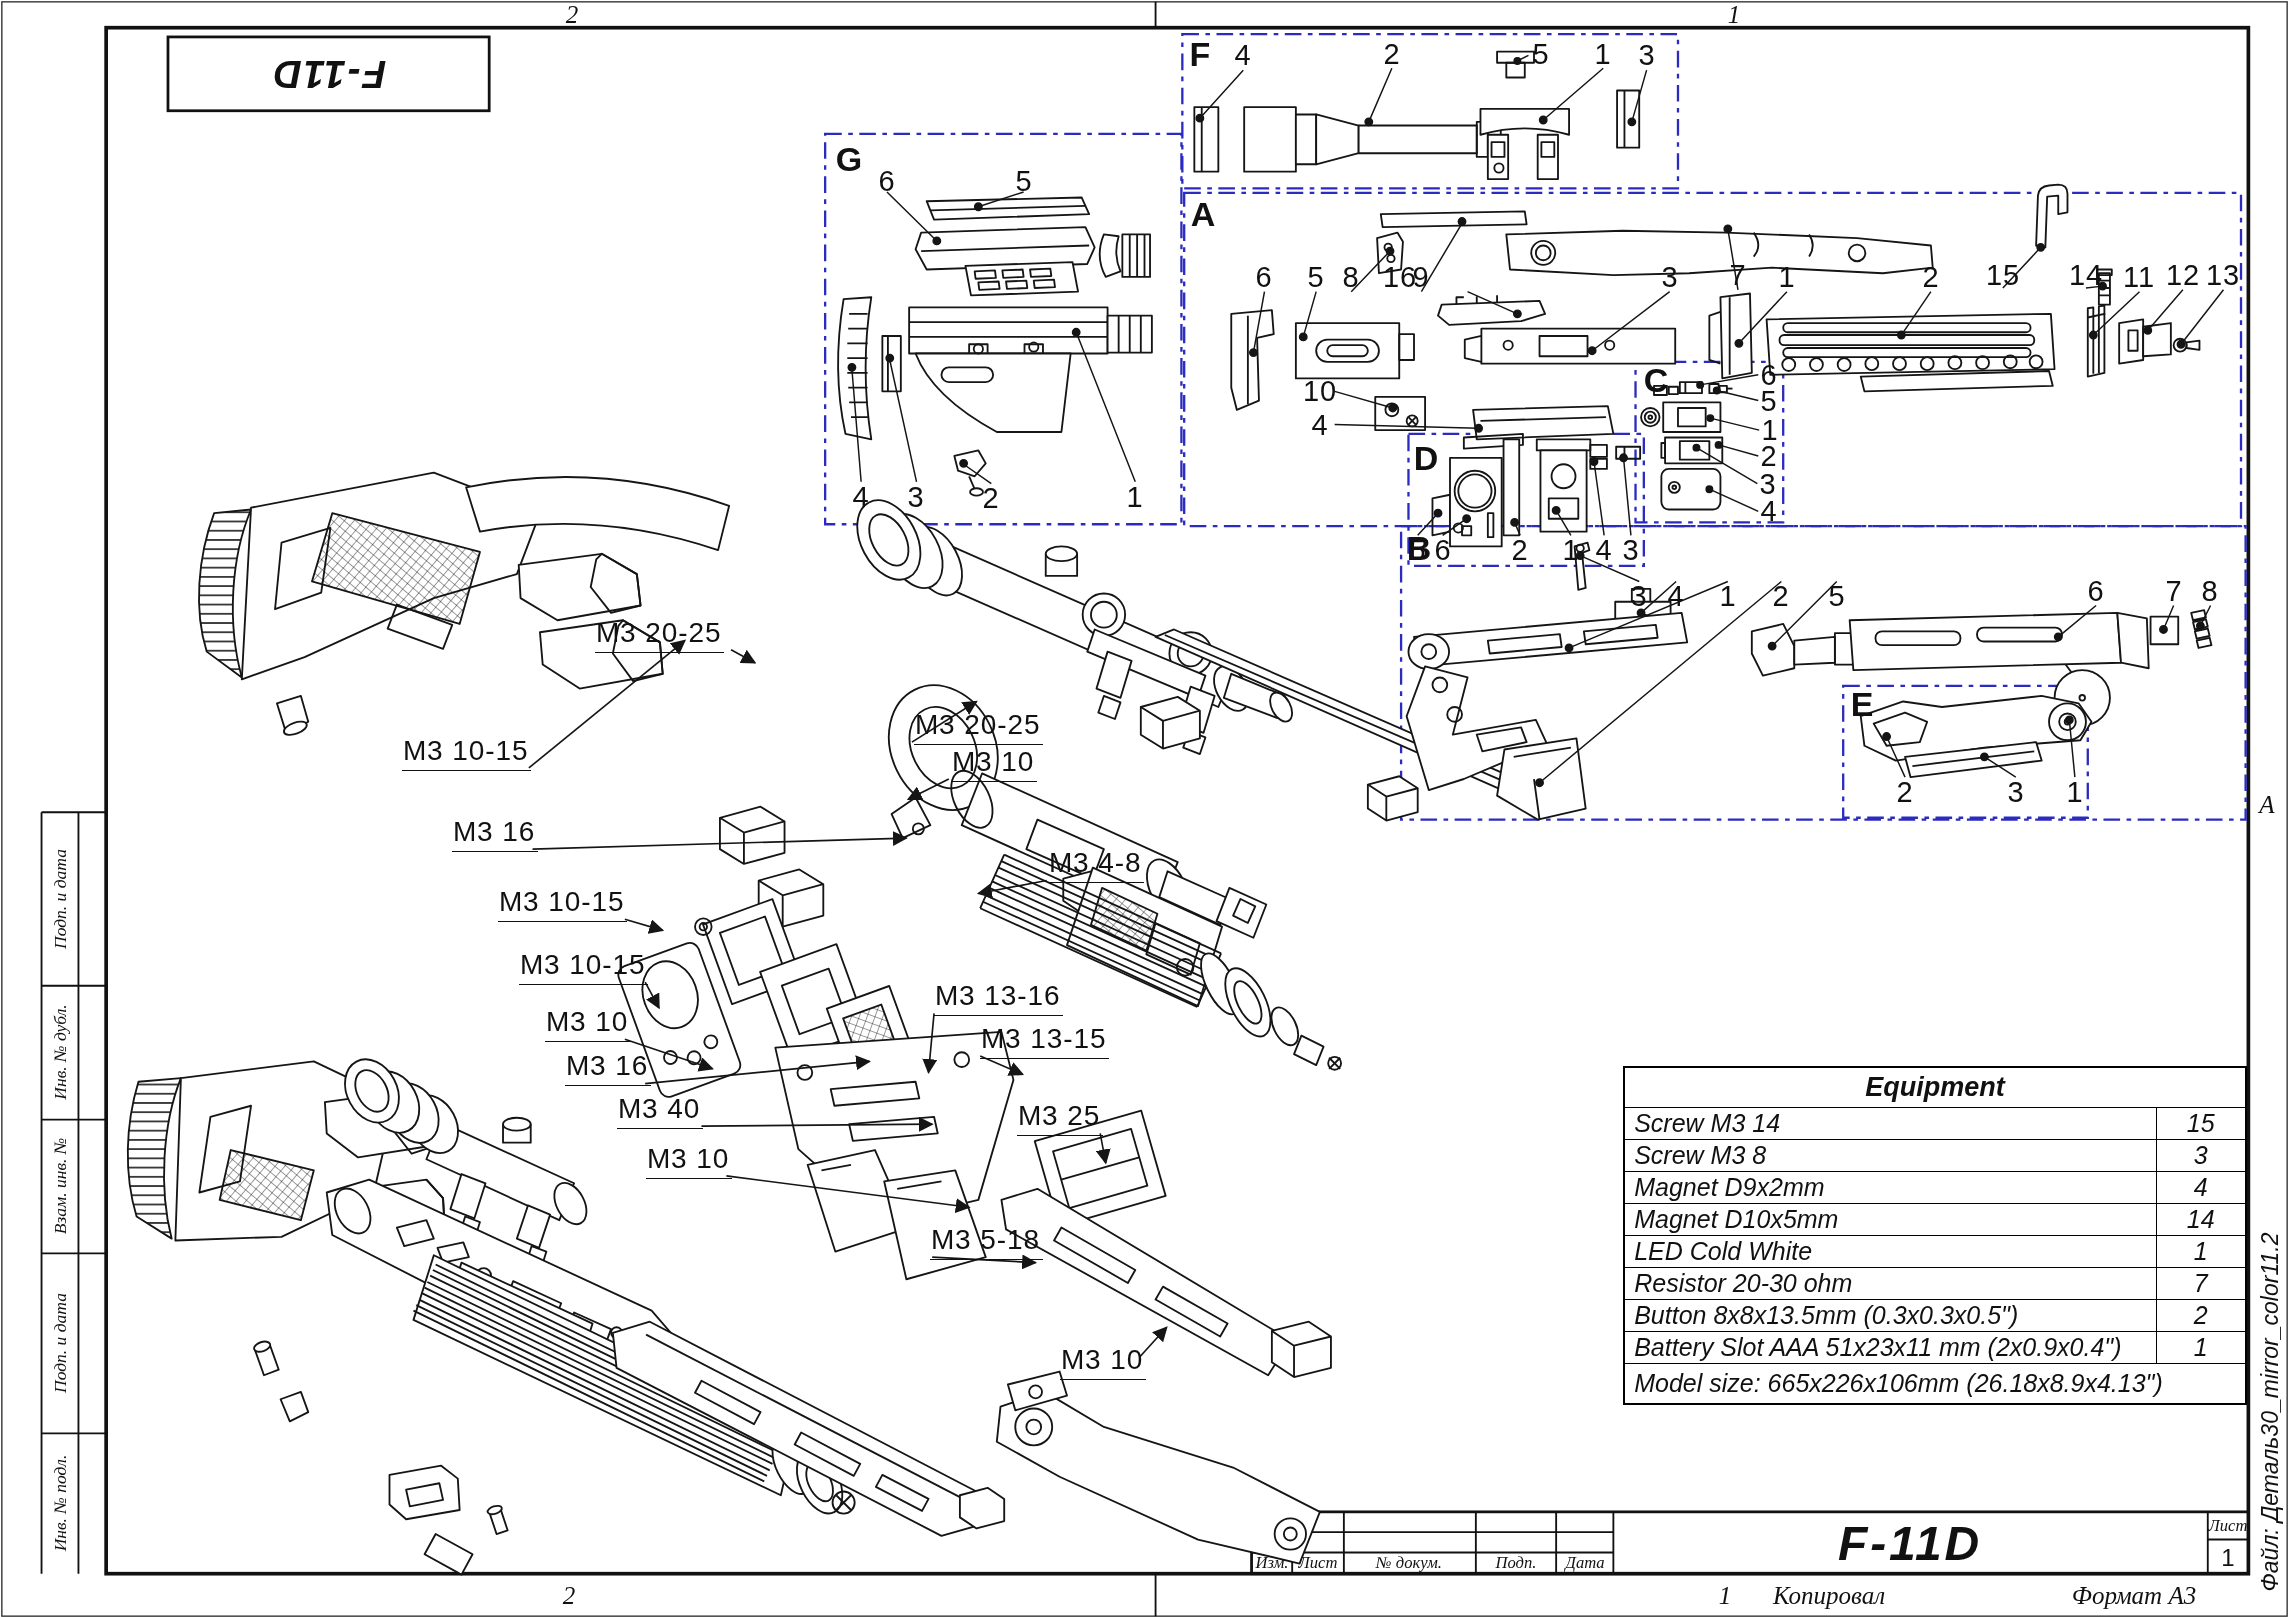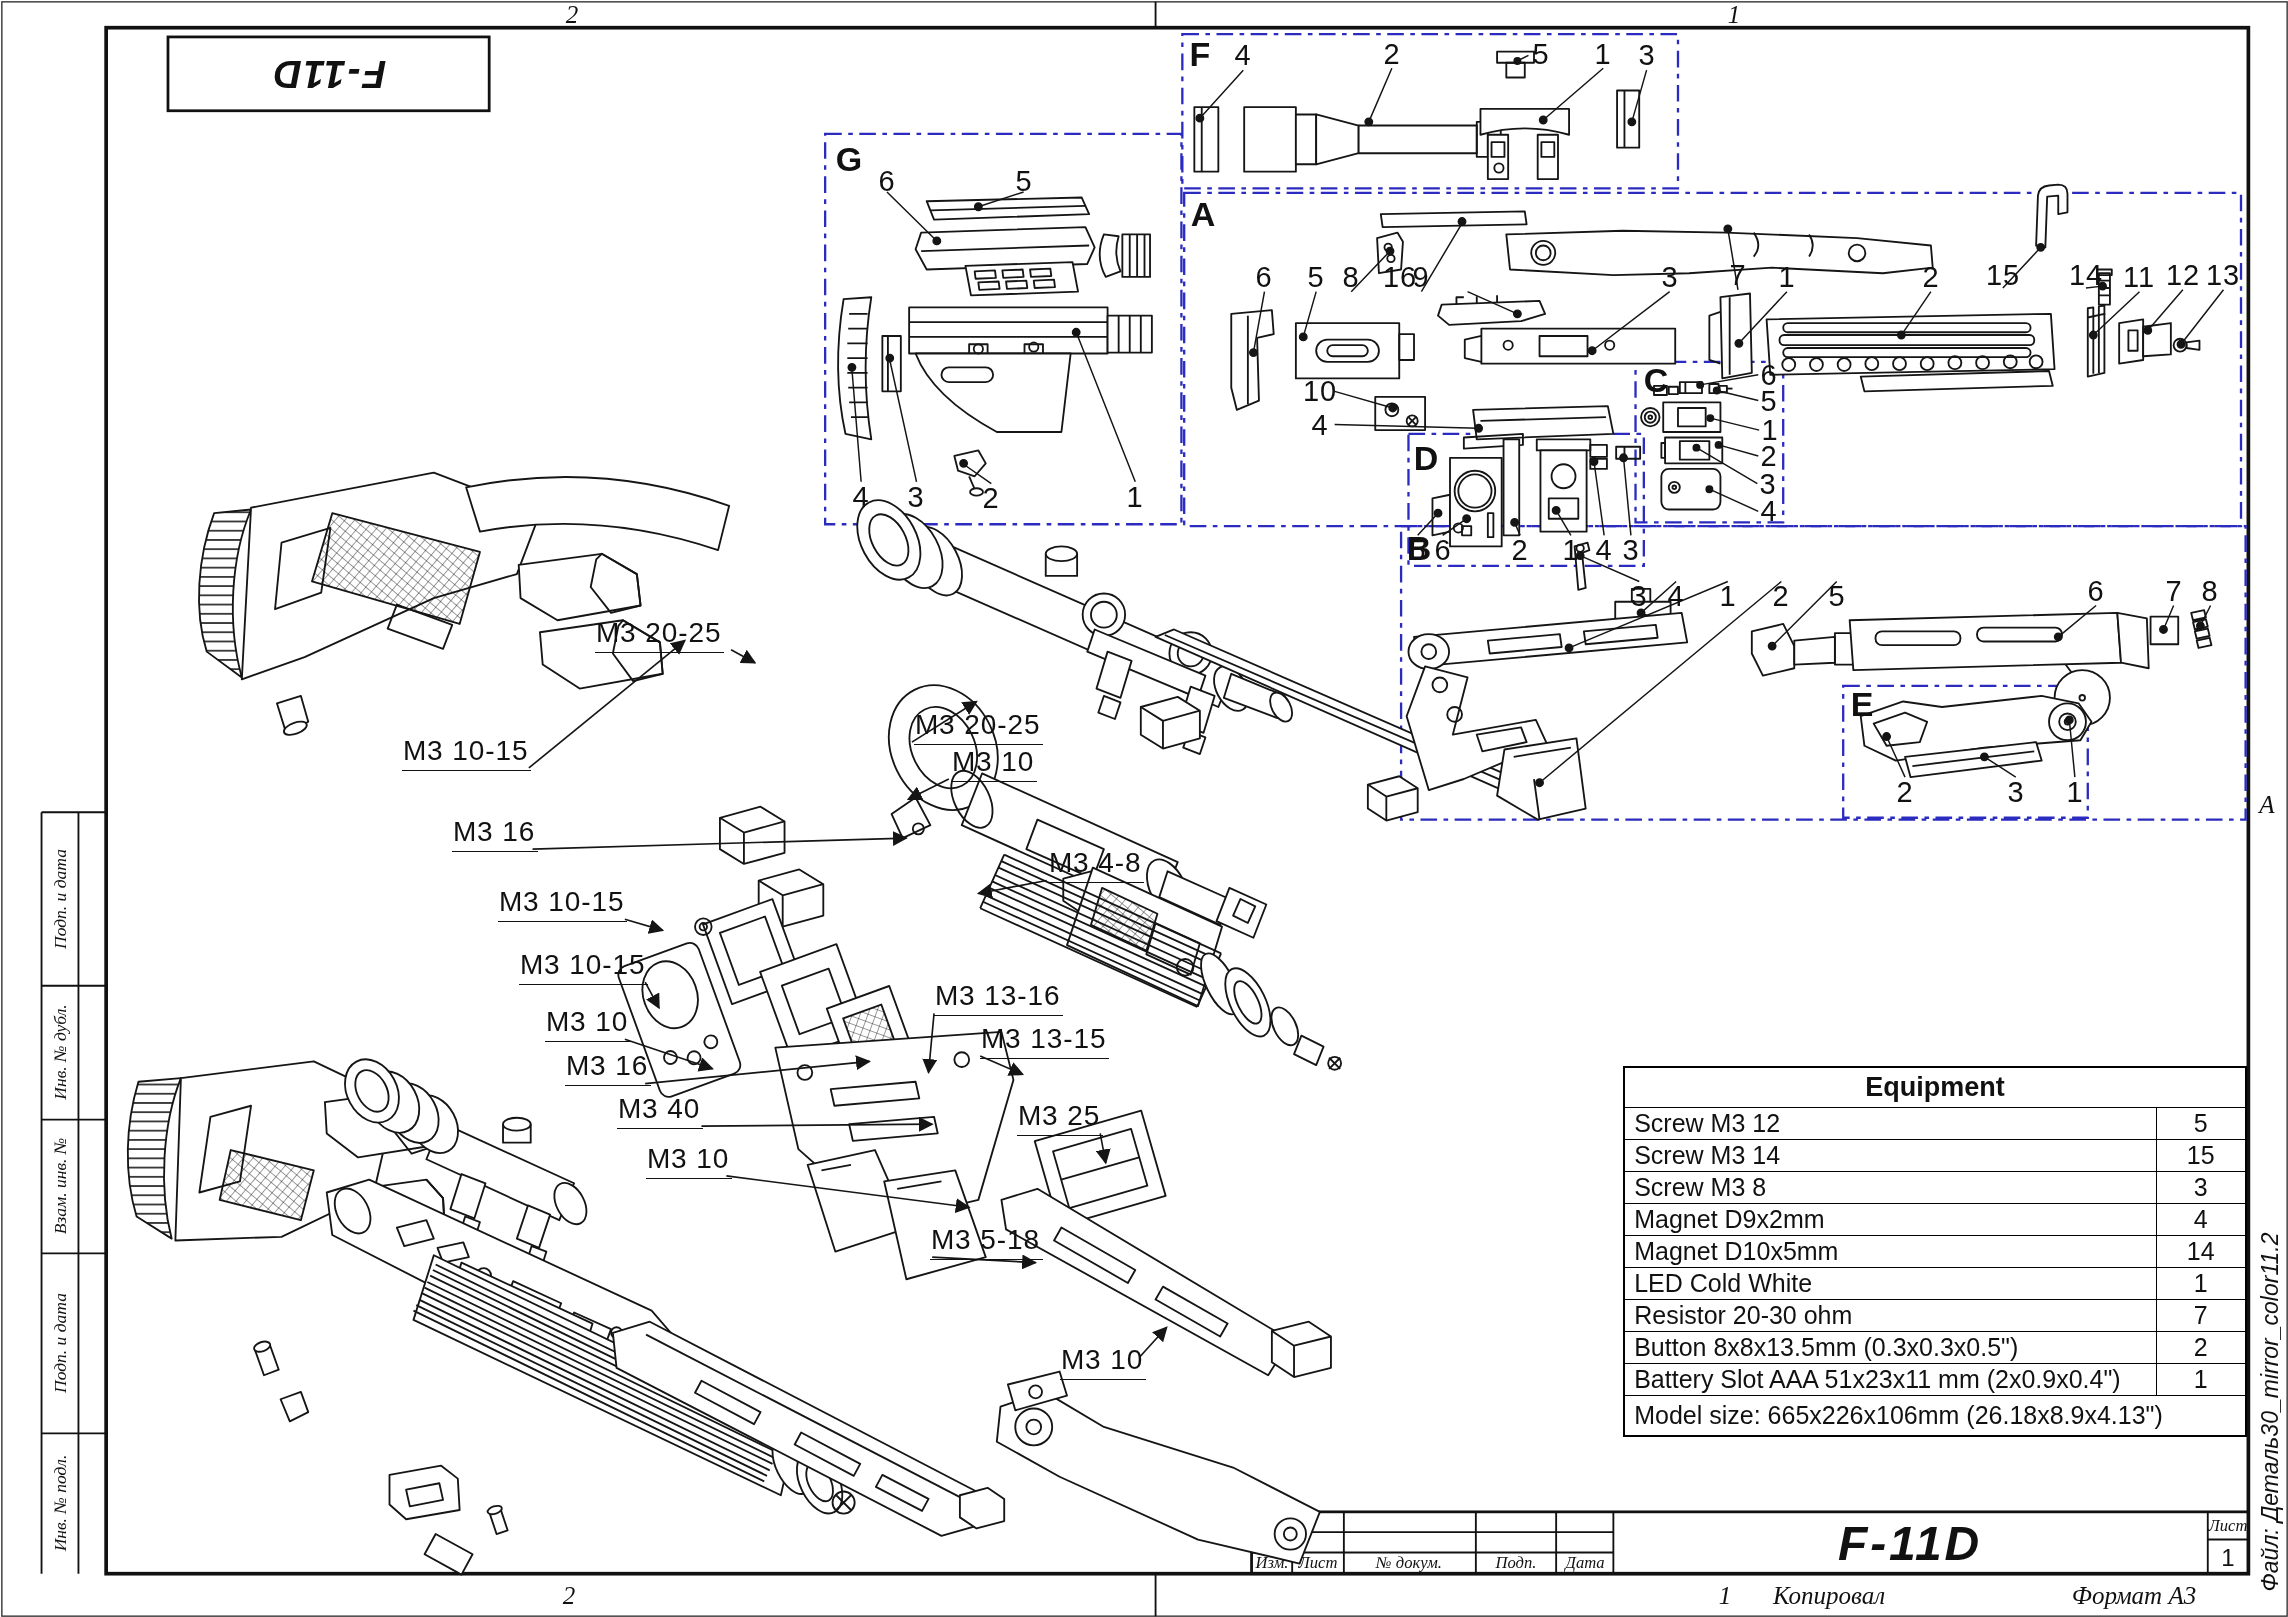--- a/index.html
+++ b/index.html
@@ -10,21 +10,21 @@
   .letter{font-size:34px;font-weight:bold;transform:translate(-50%,-50%);}
   .plabel{font-size:28px;border-bottom:1.8px solid #111;padding:0 2.8px 2.8px 0.9px;letter-spacing:0.9px;}
   .zone{font:italic 25px "Liberation Serif",serif;transform:translate(-50%,-50%);}
   .gost{font:italic 17.5px "Liberation Serif",serif;transform:translate(-50%,-50%) rotate(-90deg);}
   .gost-h{font:italic 16.6px "Liberation Serif",serif;transform:translate(-50%,-50%);}
   .stamp{font:italic bold 39px "Liberation Sans",sans-serif;transform:translate(-50%,-50%) rotate(180deg);letter-spacing:1.8px;}
   .doccode{font:italic bold 48px "Liberation Sans",sans-serif;transform:translate(-50%,-50%);letter-spacing:2.8px;}
   .filenote{font:italic 23px "Liberation Sans",sans-serif;transform:translate(-50%,-50%) rotate(-90deg);}
   .sheetnum{font-size:24px;transform:translate(-50%,-50%);}
   table.eq{position:absolute;left:1623px;top:1066px;width:622px;border-collapse:collapse;table-layout:fixed;border:2.8px solid #000;background:#fff;}
-  table.eq td{border:1.8px solid #000;font-size:25px;height:31px;padding:0 0 0 9.2px;white-space:nowrap;overflow:hidden;}
+  table.eq td{border:1.8px solid #000;font-size:25px;height:31px;padding:0 0 0 9.2px;white-space:nowrap;overflow:hidden;font-style:italic;}
   table.eq td.qty{text-align:center;padding:0;}
   table.eq td.hd{font-weight:bold;text-align:center;font-size:27px;height:39px;padding:0;}
   table.eq td.ft{height:39px;}
 </style>
 </head>
 <body>
 
 <svg width="2289" height="1618" viewBox="0 0 2480 1753">
   <defs>
     <pattern id="rib" width="7" height="10" patternUnits="userSpaceOnUse">
@@ -609,24 +609,20 @@
 <table class="eq">
   <colgroup>
       <col style="width:532px">
       <col style="width:90px">
     </colgroup>
   <tbody>
       <tr>
         <td colspan="2" class="hd">Equipment</td>
       </tr>
   <tr>
-        <td>Screw M3 12</td>
-        <td class="qty">5</td>
-      </tr>
-  <tr>
         <td>Screw M3 14</td>
         <td class="qty">15</td>
       </tr>
   <tr>
         <td>Screw M3 8</td>
         <td class="qty">3</td>
       </tr>
   <tr>
         <td>Magnet D9x2mm</td>
         <td class="qty">4</td>

